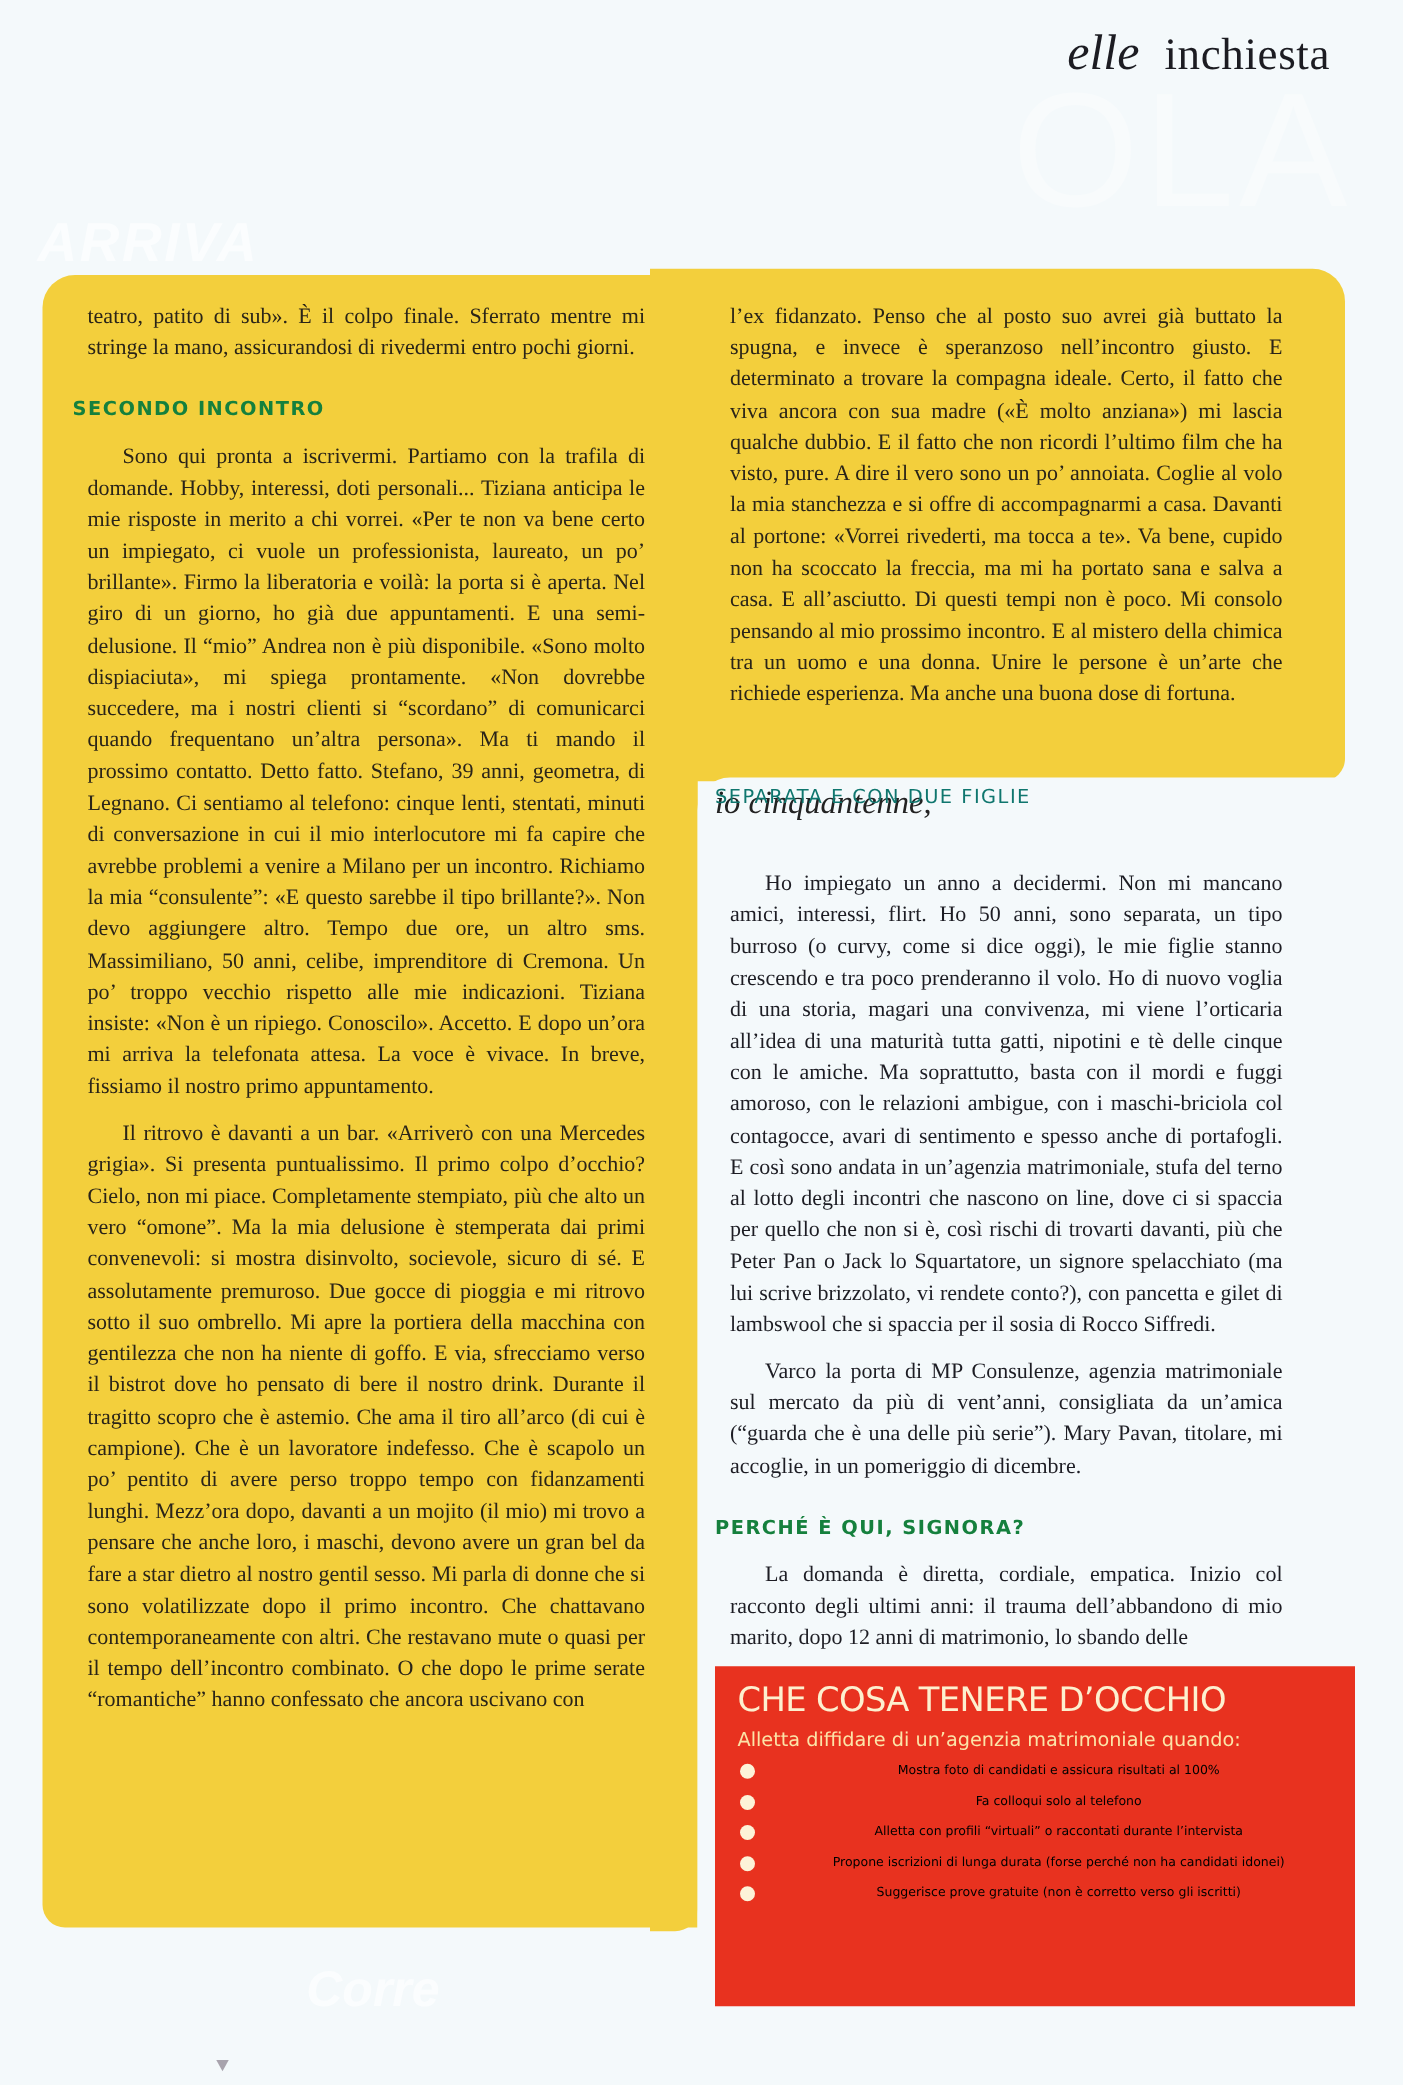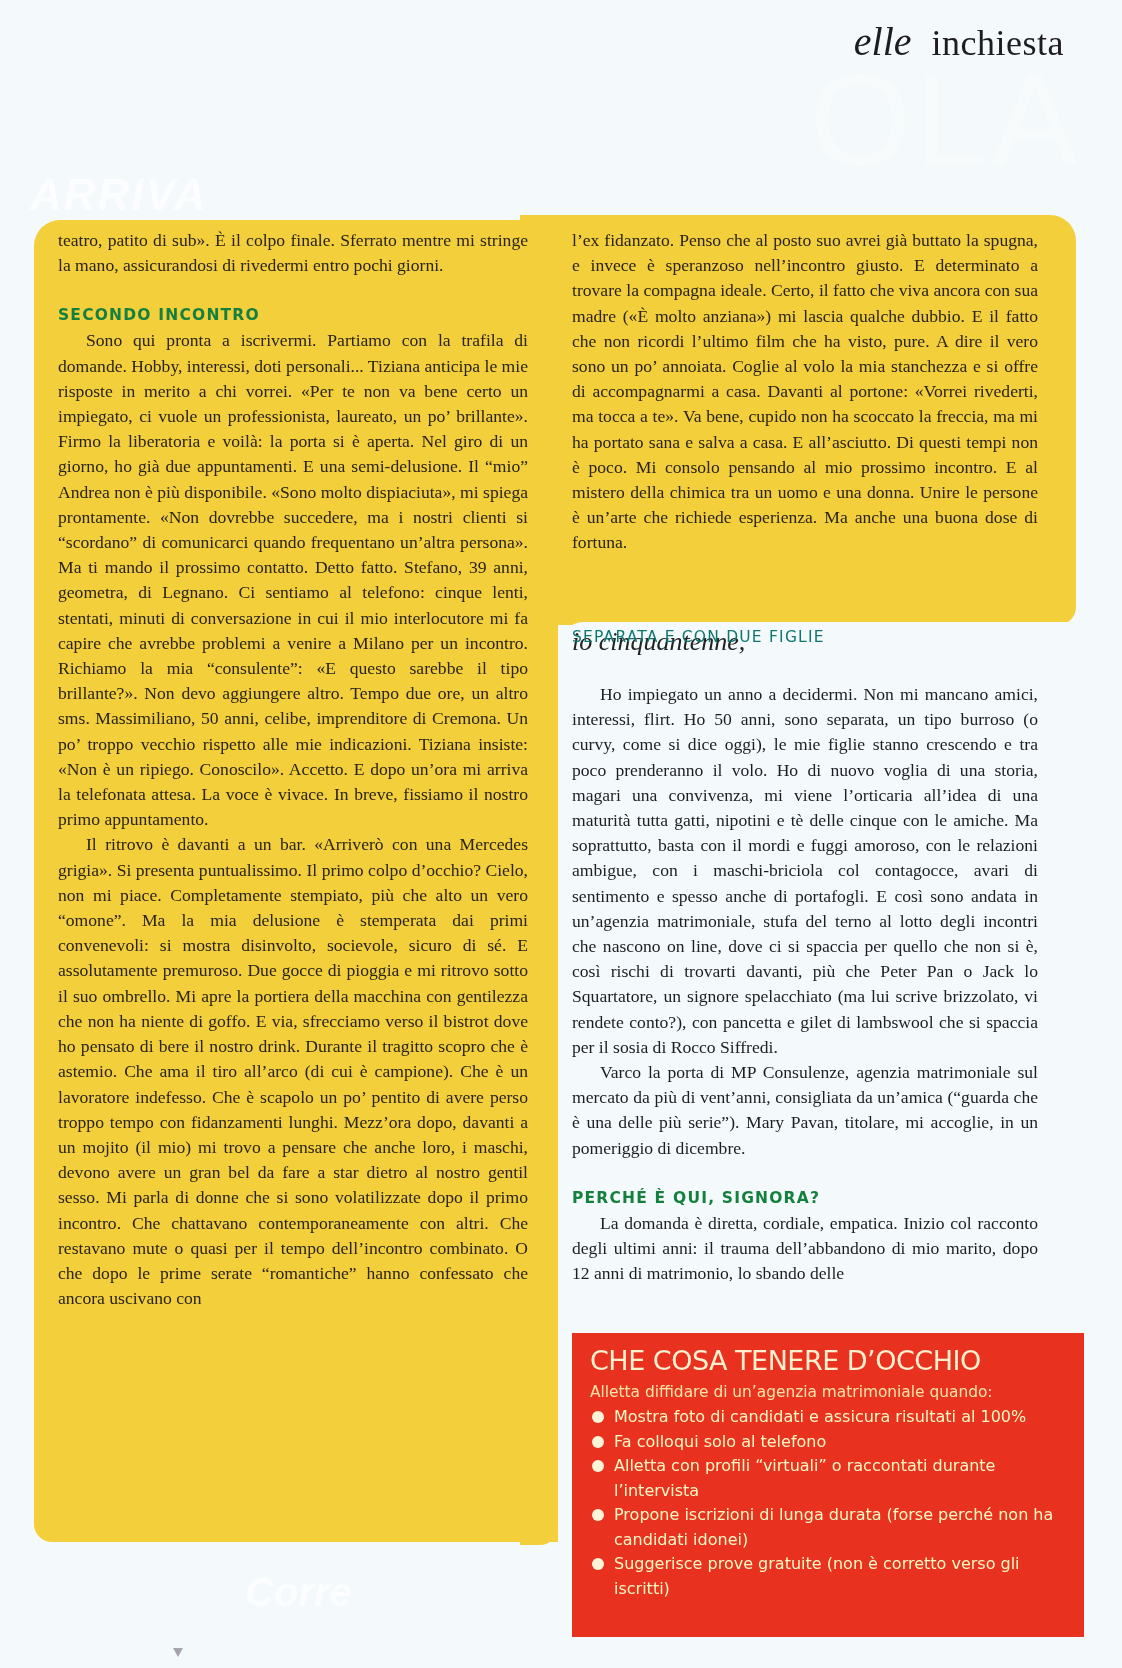--- a/index.html
+++ b/index.html
@@ -31,48 +31,48 @@
     .y-right { left: 520px; top: 215px; width: 556px; height: 410px; border-radius: 0 26px 18px 0; }
     .cutout {
       position: absolute; left: 558px; top: 622px; width: 564px; height: 940px;
       background: #f4f9fb; border-radius: 26px 0 0 0;
     }
     .y-left-strip { left: 520px; top: 600px; width: 38px; height: 945px; border-radius: 0 0 18px 0; }
 
     .col {
       position: absolute; font-size: 17.6px; line-height: 25.2px; text-align: justify;
     }
-    .col p { margin: 0; text-indent: 28px; }
+    .col p { margin: 12px; text-indent: 28px; }
     .col p.noindent { text-indent: 0; }
     .col1 { left: 58px; top: 228px; width: 470px; }
     .col2 { left: 572px; top: 228px; width: 466px; }
     .col3 { left: 572px; top: 682px; width: 466px; color: #1d1d24; }
     .subhead {
       font-family: "DejaVu Sans", sans-serif; font-weight: bold; font-size: 15.5px;
       letter-spacing: 1.2px; margin-top: 25px; line-height: 25px; color: #15803d;
     }
     .kicker-italic {
       position: absolute; left: 572px; top: 628px; font-style: italic; font-size: 26px; color: #222; line-height: 28px;
     }
     .kicker-bold {
       position: absolute; left: 572px; top: 628px; font-family: "DejaVu Sans", sans-serif; font-weight: normal;
       font-size: 15.5px; letter-spacing: 1.2px; color: #0f766e;
     }
 
     .redbox {
-      position: absolute; left: 572px; top: 1333px; width: 512px; height: 304px;
+      position: absolute; left: 572px; top: 1333px; width: 512px; height: 272px;
       background: #e8321f; color: #fbe7b5;
       font-family: "DejaVu Sans", sans-serif;
     }
     .redbox .title {
       position: absolute; left: 18px; top: 12px; font-size: 27px; letter-spacing: -0.5px; color: #fdf0cf;
     }
     .redbox .intro { position: absolute; left: 18px; top: 50px; font-size: 15.4px; color: #fce4a8; }
     .redbox ul { position: absolute; left: 18px; top: 72px; margin: 0; padding: 0; list-style: none; width: 490px; }
-    .redbox li { position: relative; padding-left: 24px; font-size: 16px; line-height: 24.5px; color: #fef9c3; }
+    .redbox li { position: relative; padding-left: 24px; font-size: 10px; line-height: 24.5px; color: #000000; text-align: center; }
     .redbox li .bullet {
       position: absolute; left: 2px; top: 6px; width: 12px; height: 12px; border-radius: 50%; background: #fdf3d8;
     }
     .page-mark {
       position: absolute; left: 173px; top: 1648px; width: 0; height: 0;
       border-left: 5px solid transparent; border-right: 5px solid transparent; border-top: 9px solid #a8a3ad;
     }
   </style>
 </head>
 <body>

